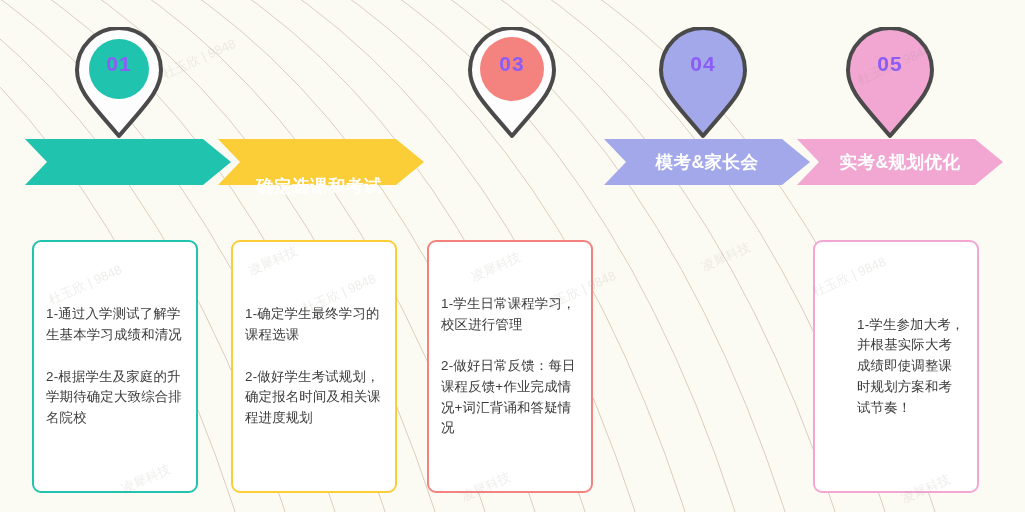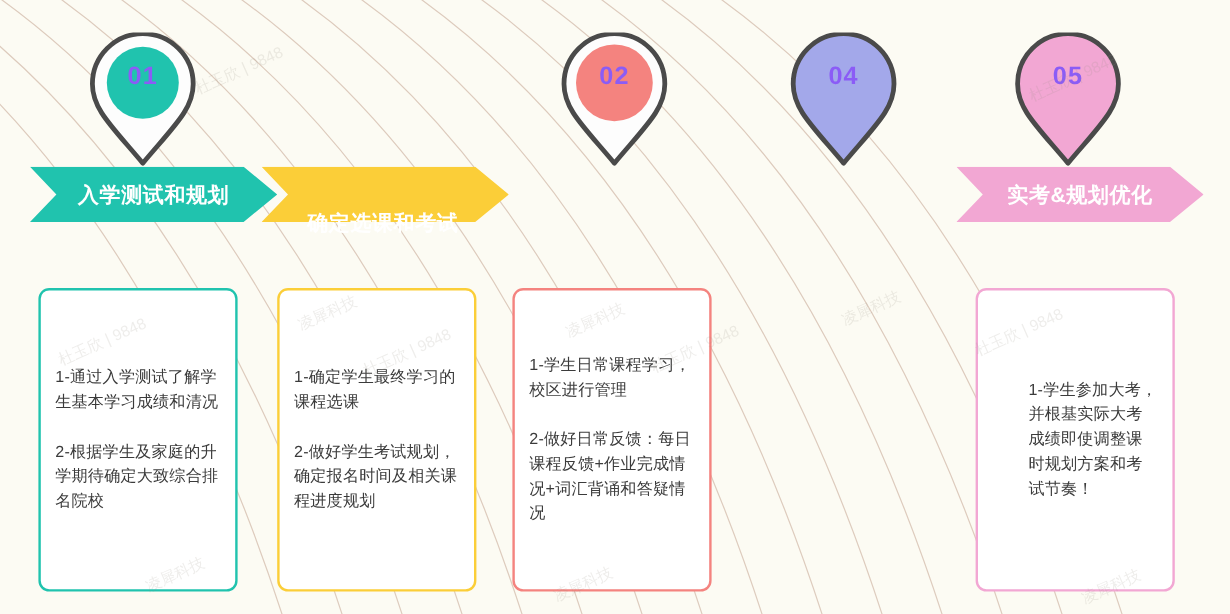--- a/index.html
+++ b/index.html
@@ -145,52 +145,57 @@
     </svg>
     <div class="pin-number">01</div>
   </div>
 
 
   <div class="pin" style="left:466px; top:27px;">
     <svg viewBox="0 0 92 112">
       <path d="M46 109 C 20 78, 4 64, 4 43 A 42 42 0 0 1 88 43 C 88 64, 72 78, 46 109 Z" stroke="#4a4a4a" stroke-width="4" stroke-linejoin="round" fill="#fdfdfd"></path>
       <circle cx="46" cy="42" r="32" fill="#f4837f"></circle>
     </svg>
-    <div class="pin-number">02</div>
+    <div class="pin-number">03</div>
   </div>
 
   <div class="pin" style="left:657px; top:27px;">
     <svg viewBox="0 0 92 112">
       <path d="M46 109 C 20 78, 4 64, 4 43 A 42 42 0 0 1 88 43 C 88 64, 72 78, 46 109 Z" stroke="#4a4a4a" stroke-width="4" stroke-linejoin="round" fill="#a3a8ea"></path>
     </svg>
     <div class="pin-number">04</div>
   </div>
 
   <div class="pin" style="left:844px; top:27px;">
     <svg viewBox="0 0 92 112">
       <path d="M46 109 C 20 78, 4 64, 4 43 A 42 42 0 0 1 88 43 C 88 64, 72 78, 46 109 Z" stroke="#4a4a4a" stroke-width="4" stroke-linejoin="round" fill="#f2a7d3"></path>
     </svg>
     <div class="pin-number">05</div>
   </div>
 
   <div class="banner" style="left:25px; width:206px;">
     <svg width="206" height="46" viewBox="0 0 206 46">
       <path d="M0 0 H178 L206 23 L178 46 H0 L22 23 Z" fill="#20c3ae"></path>
     </svg>
-    <div class="banner-label" style="left:14px; width:178px;">入学测试和规划</div>
   </div>
 
   <div class="banner" style="left:218px; width:206px;">
     <svg width="206" height="46" viewBox="0 0 206 46">
       <path d="M0 0 H178 L206 23 L178 46 H0 L22 23 Z" fill="#fbce38"></path>
     </svg>
     <div class="banner-label" style="left:12px; width:178px;margin-top:24px;">确定选课和考试</div>
   </div>
 
 
+  <div class="banner" style="left:604px; width:206px;">
+    <svg width="206" height="46" viewBox="0 0 206 46">
+      <path d="M0 0 H178 L206 23 L178 46 H0 L22 23 Z" fill="#a3a8ea"></path>
+    </svg>
+    <div class="banner-label" style="left:14px; width:178px;">模考&amp;家长会</div>
+  </div>
 
   <div class="banner" style="left:797px; width:206px;">
     <svg width="206" height="46" viewBox="0 0 206 46">
       <path d="M0 0 H178 L206 23 L178 46 H0 L22 23 Z" fill="#f2a7d3"></path>
     </svg>
     <div class="banner-label" style="left:14px; width:178px;">实考&amp;规划优化</div>
   </div>
 
   <div class="card" style="left: 32px; border-color: rgb(32, 195, 174);">
     <div class="card-body">1-通过入学测试了解学生基本学习成绩和清况

